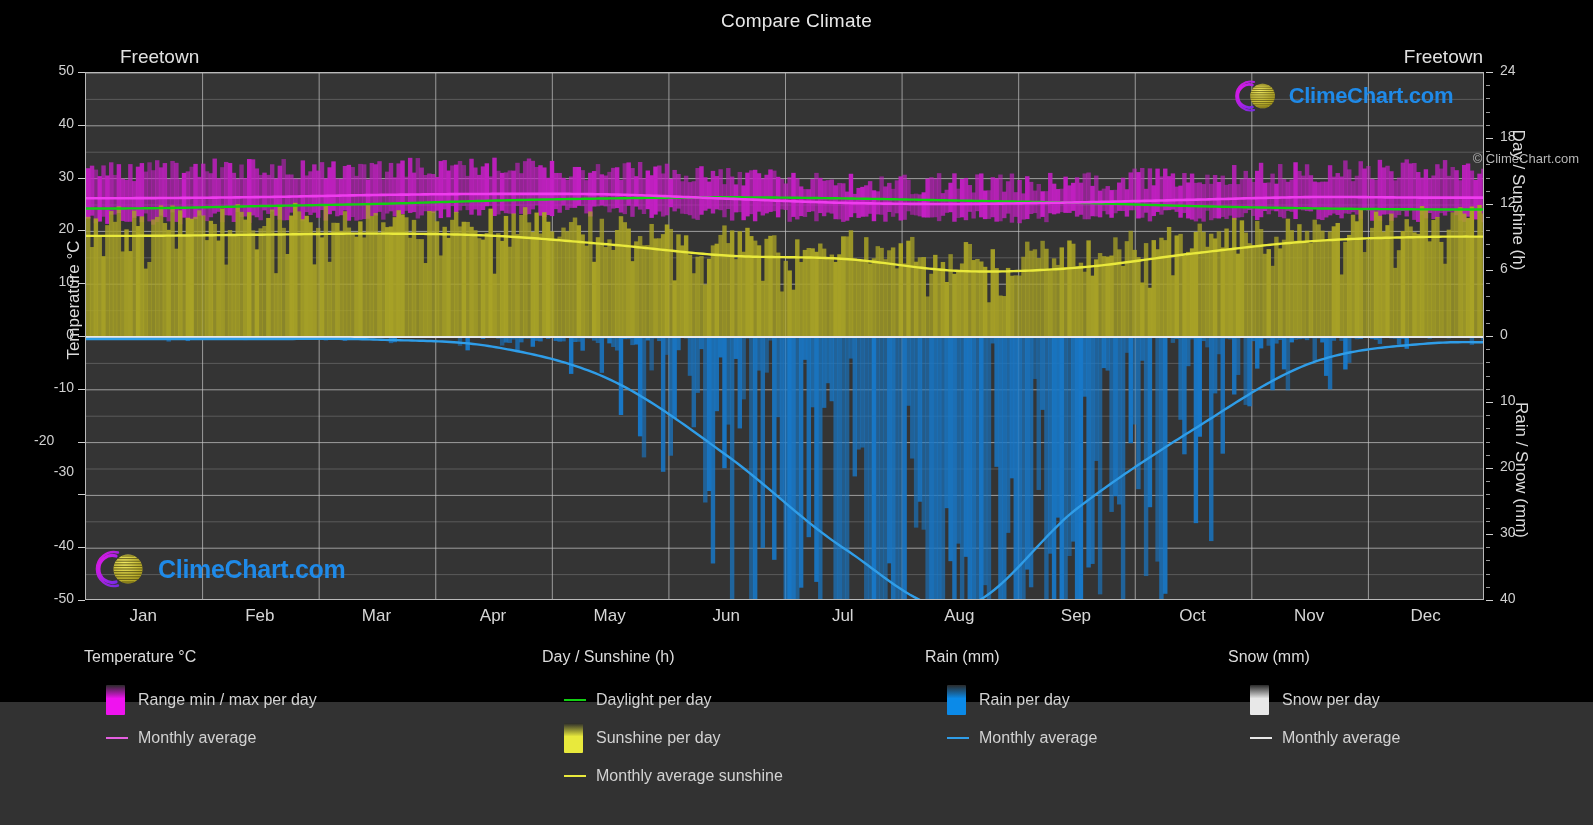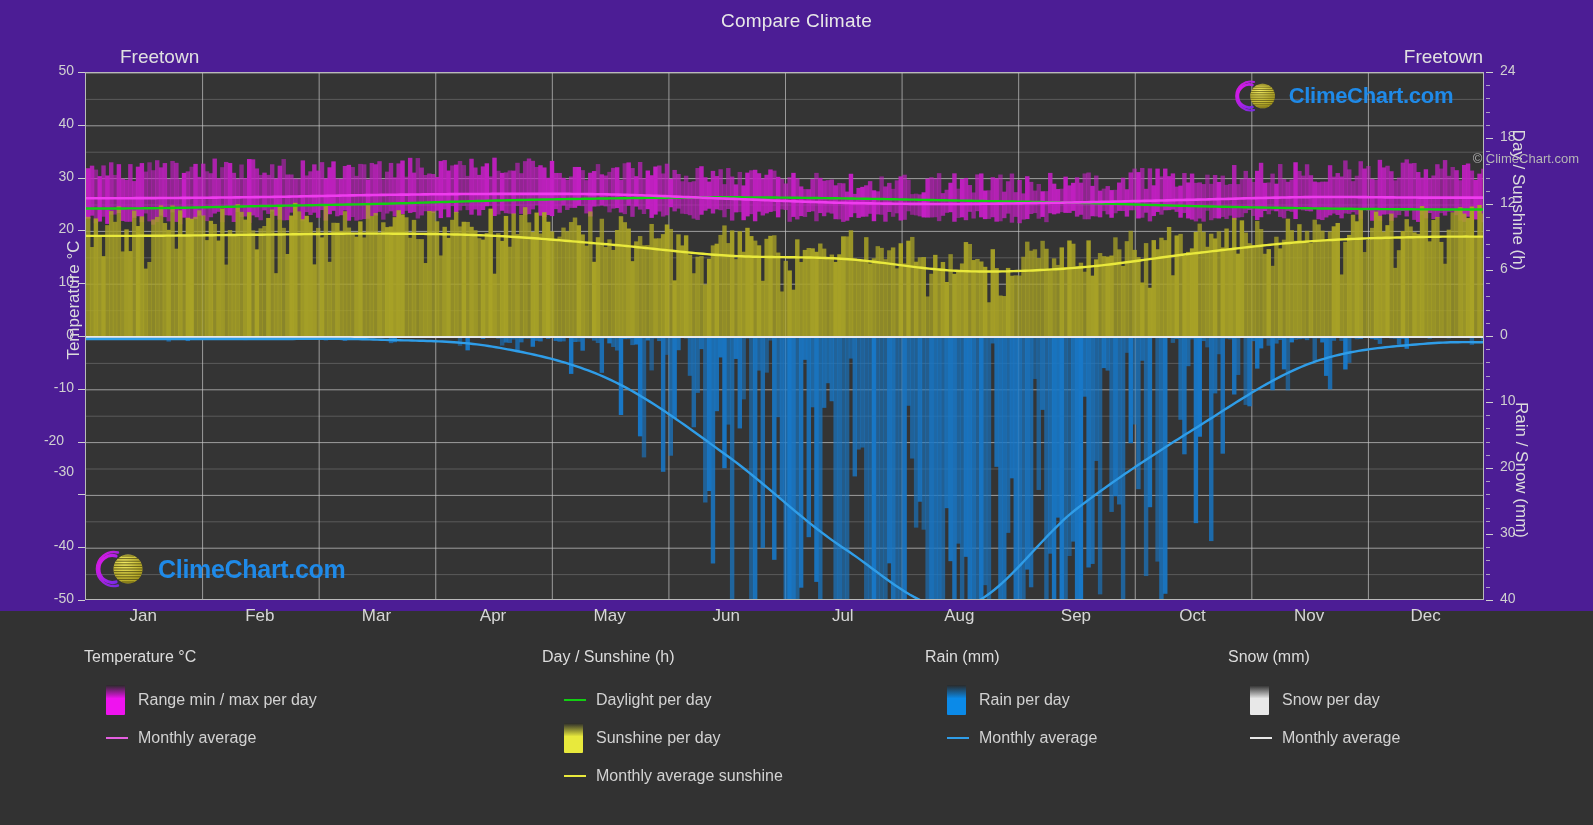--- a/index.html
+++ b/index.html
@@ -4,21 +4,21 @@
 <style>
   * { box-sizing: border-box; }
   html, body {
     margin: 0; padding: 0;
     background: #323232;
     width: 1593px; height: 825px;
     overflow: hidden;
     font-family: "Liberation Sans", sans-serif;
     color: #d8d8d8;
   }
-  #root { position: relative; width: 1593px; height: 611px; background: #4c1d95; }
+  #root { position: relative; width: 1593px; height: 702px; background: #000000; }
 
   .chart-title {
     position: absolute; top: 10px; left: 0; width: 1593px;
     text-align: center; font-size: 19px; color: #e8e8e8; letter-spacing: .2px;
   }
   .corner-label { position: absolute; font-size: 19px; color: #e0e0e0; margin-left: 36px; }
   #label-left  { top: 46px; left: 84px; }
   #label-right { top: 46px; right: 110px; }
 
   
@@ -1226,21 +1226,21 @@
       <div class="tick" style="left: 34px; top: 167.6px; width: 40px; text-align: right;">30</div>
       <div class="axis-tick-mark" style="left: 78px; top: 177.6px;"></div>
       <div class="tick" style="left: 34px; top: 220.4px; width: 40px; text-align: right;">20</div>
       <div class="axis-tick-mark" style="left: 78px; top: 230.4px;"></div>
       <div class="tick" style="left: 34px; top: 273.2px; width: 40px; text-align: right;">10</div>
       <div class="axis-tick-mark" style="left: 78px; top: 283.2px;"></div>
       <div class="tick" style="left: 34px; top: 326px; width: 40px; text-align: right;">0</div>
       <div class="axis-tick-mark" style="left: 78px; top: 336px;"></div>
       <div class="tick" style="left: 34px; top: 378.8px; width: 40px; text-align: right;">-10</div>
       <div class="axis-tick-mark" style="left: 78px; top: 388.8px;"></div>
-      <div class="tick" style="left: 34px; top: 431.6px; width: 40px; text-align: center;">-20</div>
+      <div class="tick" style="left: 34px; top: 431.6px; width: 40px; text-align: left;">-20</div>
       <div class="axis-tick-mark" style="left: 78px; top: 441.6px;"></div>
       <div class="tick" style="left: 34px; top: 463px; width: 40px; text-align: right;">-30</div>
       <div class="axis-tick-mark" style="left: 78px; top: 494.4px;"></div>
       <div class="tick" style="left: 34px; top: 537.2px; width: 40px; text-align: right;">-40</div>
       <div class="axis-tick-mark" style="left: 78px; top: 547.2px;"></div>
       <div class="tick" style="left: 34px; top: 590px; width: 40px; text-align: right;">-50</div>
       <div class="axis-tick-mark" style="left: 78px; top: 600px;"></div>
       <div class="tick" style="left: 1500px; top: 62px;">24</div>
       <div class="axis-tick-mark" style="left: 1486px; top: 72px;"></div>
       <div class="tick" style="left: 1500px; top: 128px;">18</div>

